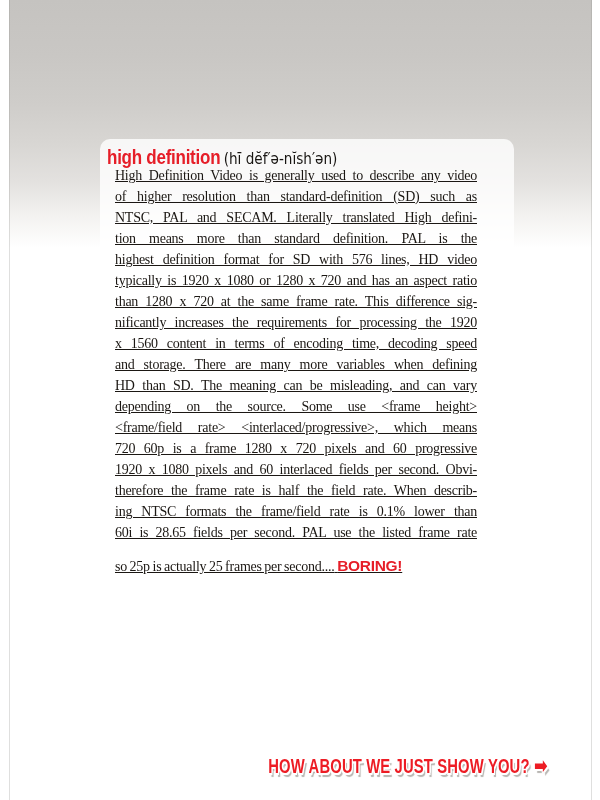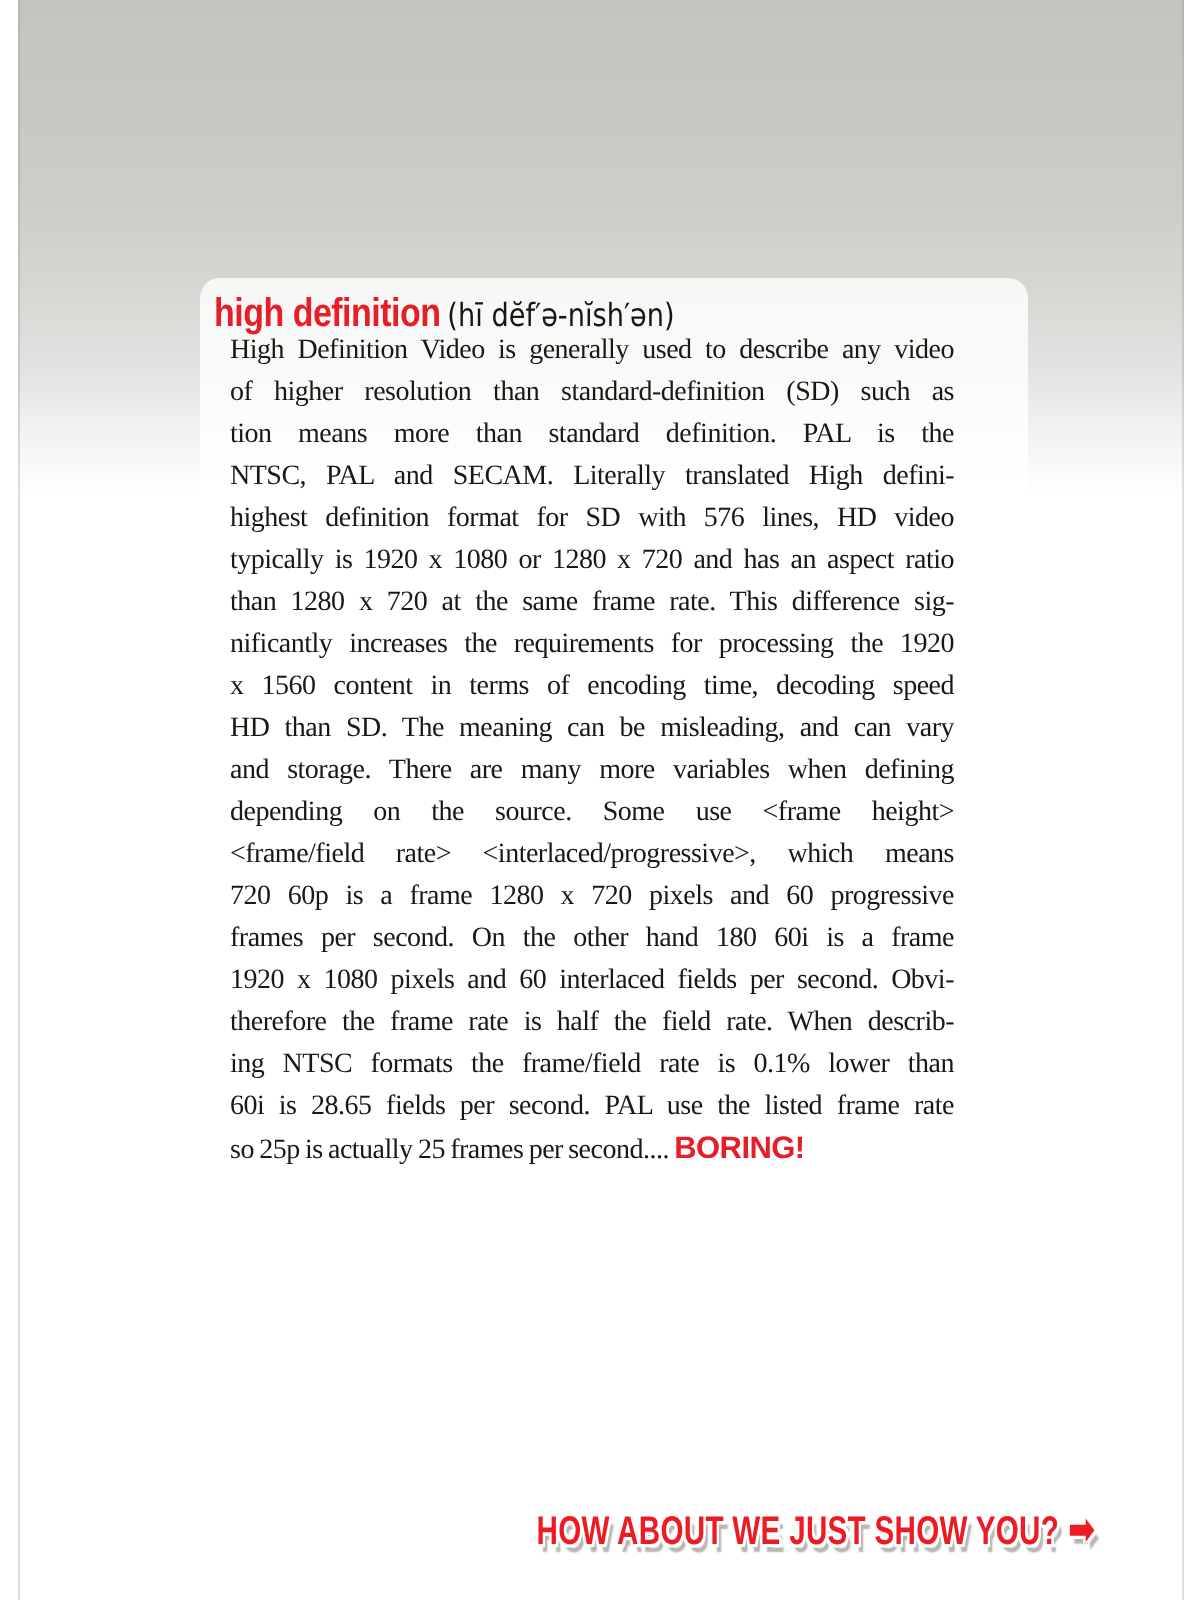--- a/index.html
+++ b/index.html
@@ -56,31 +56,33 @@
   }
   .para {
     position: absolute;
     left: 115px; top: 165px;
     width: 362px;
     font-family: "Liberation Serif", "DejaVu Serif", serif;
     font-size: 14px;
     letter-spacing: -0.25px;
     word-spacing: -0.6px;
     color: #1b1713;
+    text-decoration: underline;
   }
   .para .line {
     height: 21px;
     line-height: 21px;
     overflow: hidden;
     text-align: justify;
     text-align-last: justify;
   }
   .para .line.last {
     text-align: left;
     text-align-last: left;
+    margin-top: 12px;
   }
   .red-shout {
     font-family: "Liberation Sans", sans-serif;
     font-weight: bold;
     font-size: 15.5px;
     letter-spacing: -0.3px;
     color: #e61e28;
     white-space: nowrap;
   }
   .tagline {
@@ -115,33 +117,32 @@
 
 <div class="text-panel"></div>
 
 <div class="heading">
   <span class="term">high definition</span><span class="pron">(hī dĕf′ə-nĭsh′ən)</span>
 </div>
 
 <div class="para" id="para">
     <div class="line"><span>High Definition Video is generally used to describe any video</span></div>
     <div class="line"><span>of higher resolution than standard-definition (SD) such as</span></div>
+    <div class="line"><span>NTSC, PAL and SECAM.  Literally translated High defini-</span></div>
     <div class="line"><span>tion means more than standard definition.  PAL is the</span></div>
-    <div class="line"><span>NTSC, PAL and SECAM.  Literally translated High defini-</span></div>
     <div class="line"><span>highest definition format for SD with 576 lines, HD video</span></div>
     <div class="line"><span>typically is 1920 x 1080 or 1280 x 720 and has an aspect ratio</span></div>
     <div class="line"><span>than 1280 x 720 at the same frame rate.  This difference sig-</span></div>
     <div class="line"><span>nificantly increases the requirements for processing the 1920</span></div>
     <div class="line"><span>x 1560 content in terms of encoding time, decoding speed</span></div>
+    <div class="line"><span>and storage. There are many more variables when defining</span></div>
     <div class="line"><span>HD than SD.  The meaning can be misleading, and can vary</span></div>
-    <div class="line"><span>and storage. There are many more variables when defining</span></div>
     <div class="line"><span>depending on the source.  Some use &lt;frame height&gt;</span></div>
     <div class="line"><span>&lt;frame/field rate&gt; &lt;interlaced/progressive&gt;, which means</span></div>
     <div class="line"><span>720 60p is a frame 1280 x 720 pixels and 60 progressive</span></div>
-    <div class="line"><span>frames per second.  On the other hand 180 60i is a frame</span></div>
     <div class="line"><span>1920 x 1080 pixels and 60 interlaced fields per second.  Obvi-</span></div>
     <div class="line"><span>therefore the frame rate is half the field rate.  When describ-</span></div>
     <div class="line"><span>ing NTSC formats the frame/field rate is 0.1% lower than</span></div>
     <div class="line"><span>60i is 28.65 fields per second.  PAL use the listed frame rate</span></div>
     <div class="line last"><span>so 25p is actually 25 frames per second....</span> <span class="red-shout">BORING!</span></div>
   </div>
 
 <div class="tagline">
   <span>HOW ABOUT WE JUST SHOW YOU?</span><span class="arrow">➡</span>
 </div>

